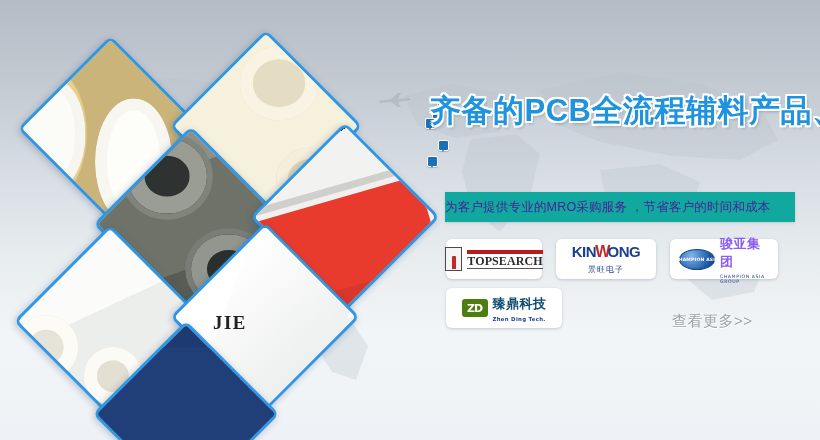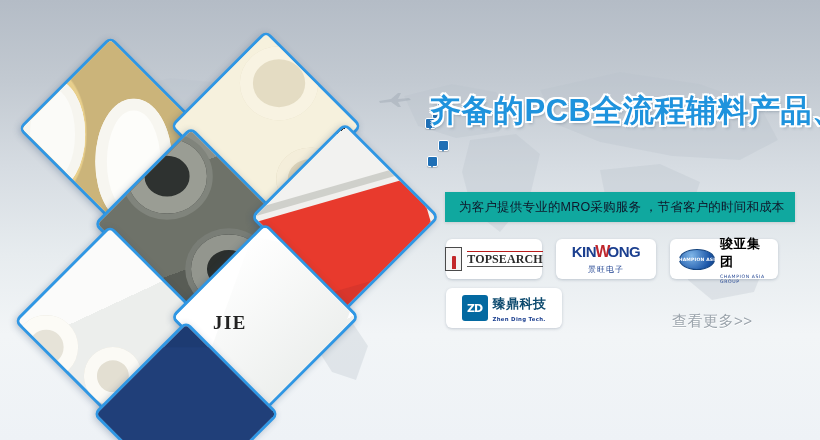--- a/index.html
+++ b/index.html
@@ -78,54 +78,54 @@
       -1.6px -1.6px 0 #fff, 1.6px -1.6px 0 #fff, -1.6px 1.6px 0 #fff, 1.6px 1.6px 0 #fff,
       -1.6px 0 0 #fff, 1.6px 0 0 #fff, 0 -1.6px 0 #fff, 0 1.6px 0 #fff,
       2px 3px 3px rgba(90,110,130,.45);
   }
   .subbar{
     position:absolute;left:445px;top:192px;width:350px;height:30px;
     background:#10a89f;display:flex;align-items:center;
     box-shadow:0 1px 3px rgba(0,0,0,.12);
   }
   .subbar span{
-    color:#0f172a;font:400 12.5px/30px "Liberation Sans","DejaVu Sans",sans-serif;
-    padding-left:14px;white-space:nowrap;letter-spacing:.2px;
+    color:#4c1d95;font:400 12.5px/30px "Liberation Sans","DejaVu Sans",sans-serif;
+    white-space:nowrap;letter-spacing:.2px;
   }
 
   
   .logos{position:absolute;left:446px;top:239px;width:350px;}
   .logorow{display:flex;gap:14px;margin-bottom:9px;}
   .badge{
     height:40px;background:#fff;border-radius:6px;
     display:flex;align-items:center;justify-content:center;gap:5px;
     box-shadow:0 1px 3px rgba(60,80,110,.26);padding:0 9px;box-sizing:border-box;
   }
   .b1{width:96px;} .b2{width:100px;} .b3{width:108px;} .b4{width:116px;}
 
   .ts-mark{width:15px;height:22px;border:1.5px solid #4a4a4a;display:flex;align-items:flex-end;
       justify-content:center;background:#f4f4f4;flex:0 0 auto;}
   .ts-mark i{display:block;width:4px;height:13px;background:#c3282a;border-radius:1px 1px 0 0;margin-bottom:1px;}
   .ts-txt{font:700 12px "Liberation Serif",serif;color:#2b2b2b;letter-spacing:.1px;
-      border-top:1px solid #b91c1c;border-bottom:1px solid #555;line-height:14px;}
+      border-top:4px solid #b91c1c;border-bottom:1px solid #555;line-height:14px;}
 
   .kw{display:flex;flex-direction:column;align-items:center;line-height:1;}
   .kw-top{font:700 15px "Liberation Sans",sans-serif;color:#1b3f8f;letter-spacing:-.4px;display:flex;align-items:flex-start;}
   .kw-w{color:#c0272d;font-size:16px;letter-spacing:-2px;margin:0 -1px;}
   .kw-sub{font:400 8px "DejaVu Sans",sans-serif;color:#1b3f8f;margin-top:3px;letter-spacing:1px;}
 
   .globe{width:34px;height:19px;border-radius:50%;flex:0 0 auto;
       background:radial-gradient(circle at 34% 30%,#7fb6e8,#1b56a8 70%,#123f80);
       border:1px solid #14447f;display:flex;align-items:center;justify-content:center;}
   .globe b{font:700 4.5px "DejaVu Sans",sans-serif;color:#fff;letter-spacing:.2px;white-space:nowrap;}
   .ca{display:flex;flex-direction:column;line-height:1;}
-  .ca-top{font:700 13px "DejaVu Sans",sans-serif;color:#000000;letter-spacing:.5px;}
+  .ca-top{font:700 13px "DejaVu Sans",sans-serif;color:#8b5cf6;letter-spacing:.5px;}
   .ca-sub{font:400 4.6px "DejaVu Sans",sans-serif;color:#1b3f8f;margin-top:3px;letter-spacing:.6px;}
 
-  .zd-mark{width:26px;height:26px;background:#0369a1;border-radius:3px;flex:0 0 auto;
+  .zd-mark{width:26px;height:18px;background:#4d7c0f;border-radius:3px;flex:0 0 auto;
       display:flex;align-items:center;justify-content:center;}
   .zd-mark b{font:700 11px "DejaVu Sans",sans-serif;color:#fff;letter-spacing:-1px;}
   .zd{display:flex;flex-direction:column;line-height:1;}
   .zd-top{font:700 13px "DejaVu Sans",sans-serif;color:#0c4a6e;letter-spacing:.5px;}
   .zd-sub{font:700 5.4px "DejaVu Sans",sans-serif;color:#1b3f8f;margin-top:3px;letter-spacing:.3px;}
 
   .more{
     position:absolute;left:672px;top:312px;
     font:400 15px "Liberation Sans","DejaVu Sans",sans-serif;color:#9aa3ab;
     text-shadow:0 1px 0 #fff;letter-spacing:.5px;cursor:pointer;white-space:nowrap;

